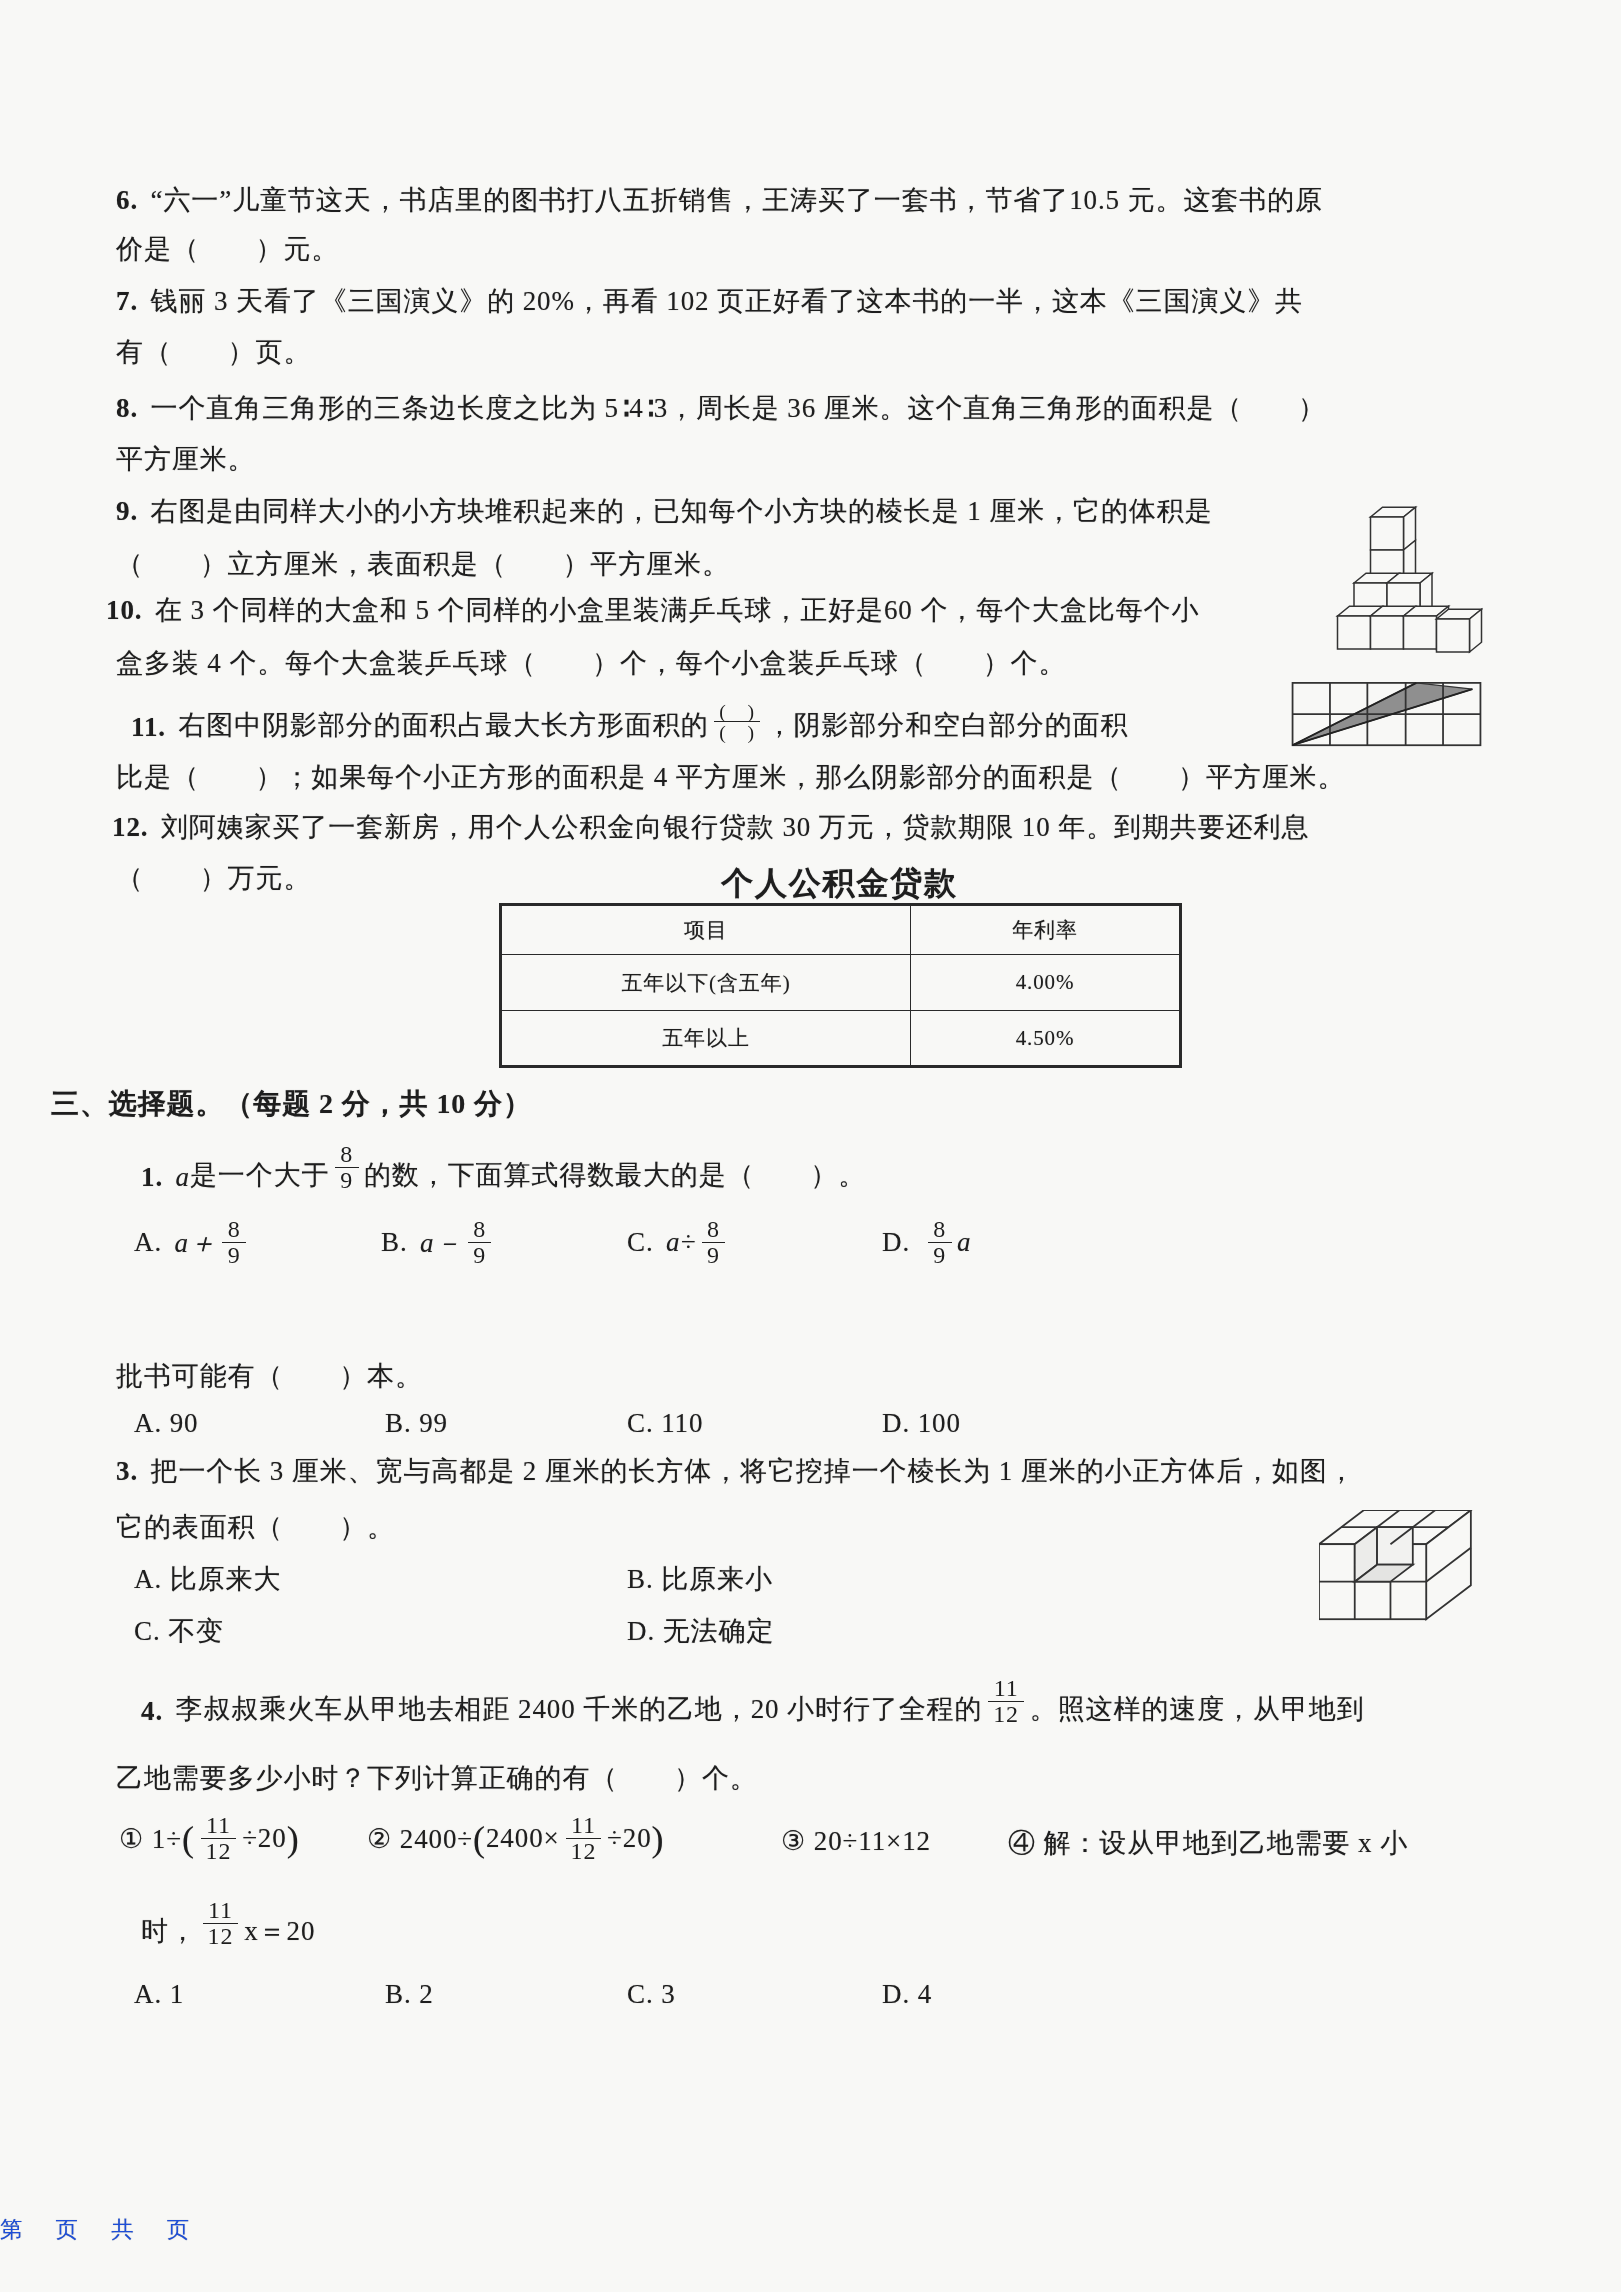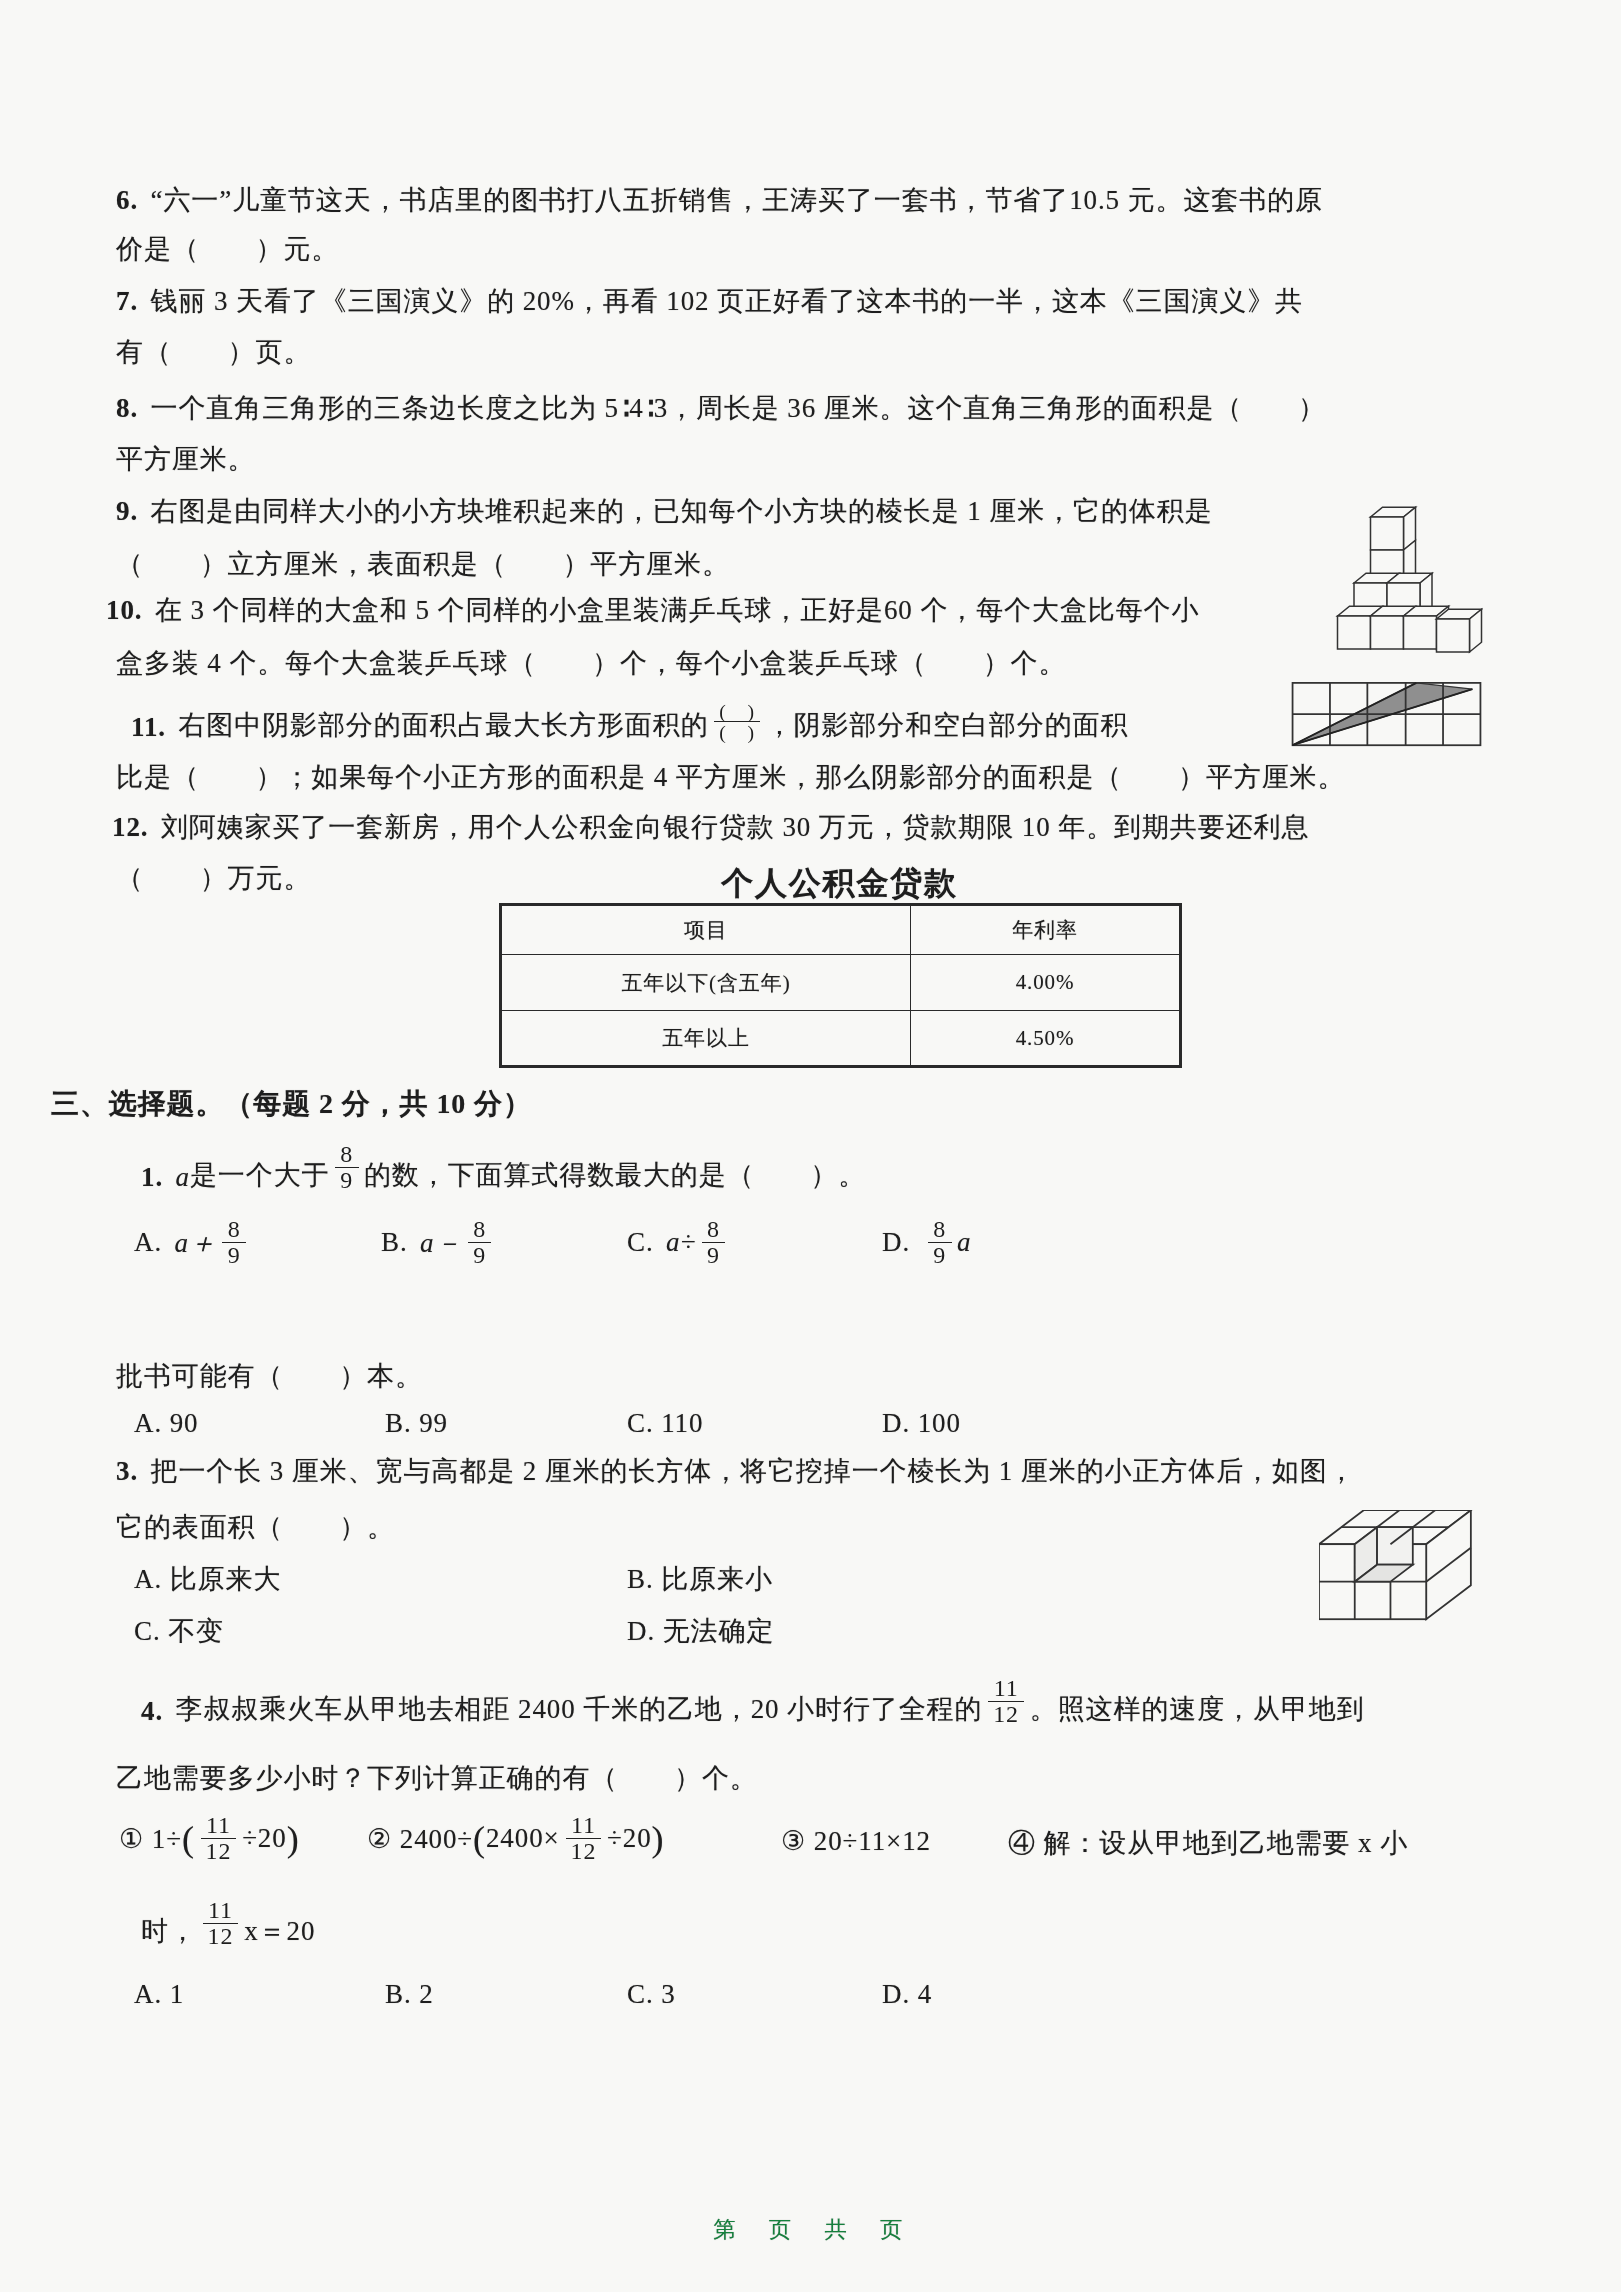--- a/index.html
+++ b/index.html
@@ -20,21 +20,21 @@
   .optfr{display:flex;align-items:center;}
   .heading{position:absolute;font-weight:bold;font-size:28px;letter-spacing:0.9px;white-space:nowrap;}
   .tbl-title{position:absolute;font-weight:bold;font-size:32px;letter-spacing:1.8px;}
   table.loan{position:absolute;border-collapse:collapse;table-layout:fixed;background:#f8f8f6;}
   table.loan th,table.loan td{
     border:1.8px solid #2a2a2a;font-size:21px;font-weight:normal;
     text-align:center;vertical-align:middle;letter-spacing:0.9px;
   }
   table.loan{border:3.6px solid #2a2a2a;}
   .figure{position:absolute;}
-  .footer{position:absolute;left:0;width:100%;text-align:center;color:#15803d;font-size:22.4px;letter-spacing:5.4px;}
+  .footer{position:absolute;left:0;width:100%;text-align:left;color:#1d4ed8;font-size:22.4px;letter-spacing:5.4px;}
   svg .ln{stroke:#333;stroke-width:2;fill:none;}
   svg .face{fill:#f8f8f6;stroke:#333;stroke-width:2;}
   svg .shade{fill:#8f8f8f;stroke:#333;stroke-width:1.5;}
 </style>
 </head>
 <body>
 
 <div class="page">
 
   <div class="tline" style="left:116px;top:184px;"><span class="qno">6.</span><span>“六一”儿童节这天，书店里的图书打八五折销售，王涛买了一套书，节省了10.5 元。这套书的原</span></div>

